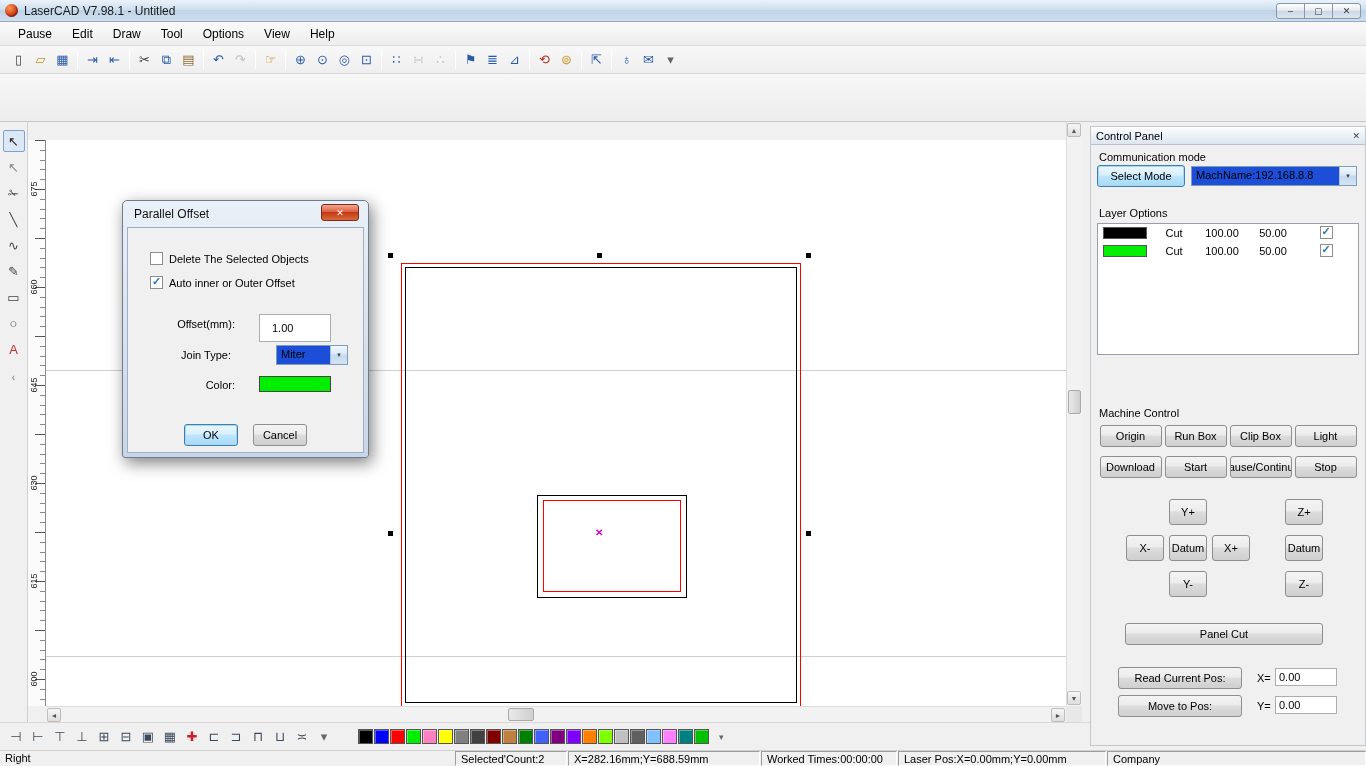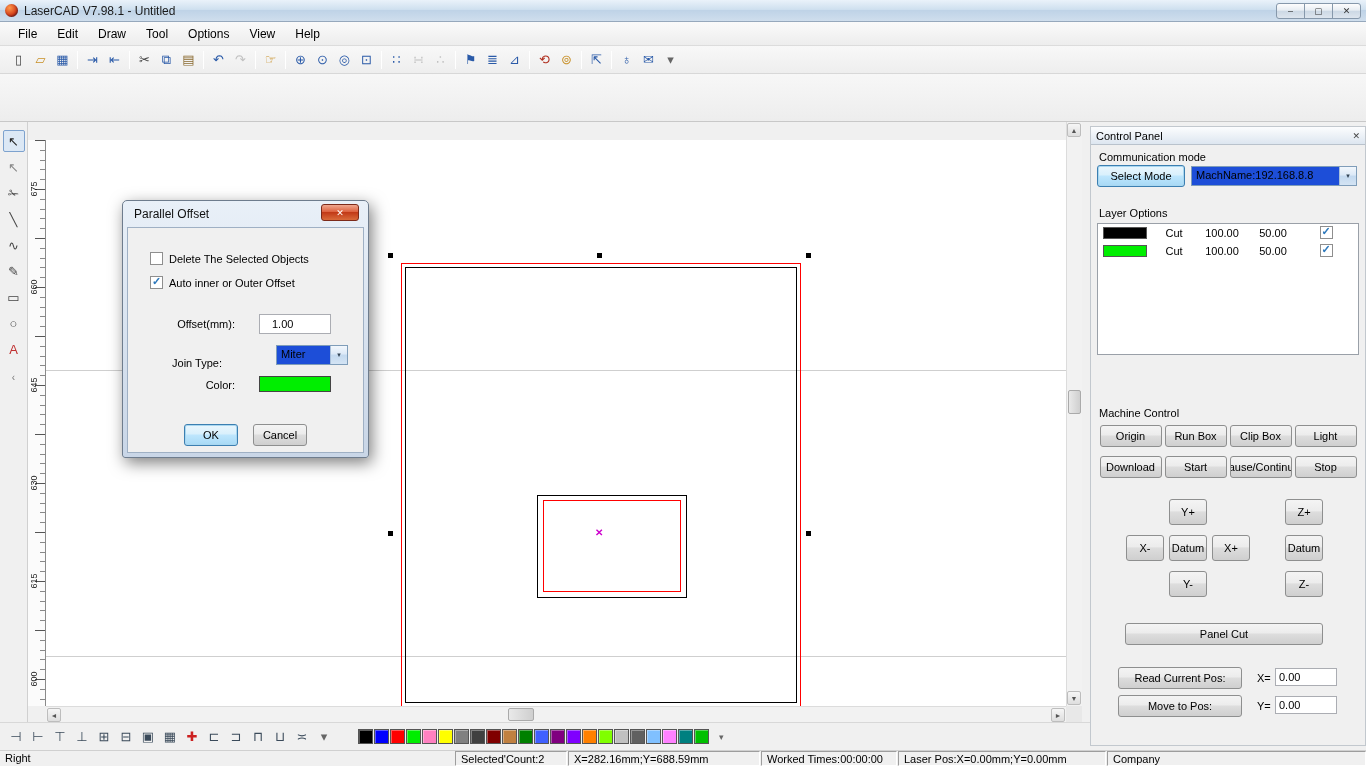--- a/index.html
+++ b/index.html
@@ -125,21 +125,21 @@
     <div id="title-icon"></div>
     <div id="title-text">LaserCAD V7.98.1 - Untitled</div>
     <div id="win-controls">
       <div class="win-btn">–</div>
       <div class="win-btn">▢</div>
       <div class="win-btn">✕</div>
     </div>
   </div>
 
   <div id="menubar">
-      <div class="menu-item">File</div>
+      <div class="menu-item">Pause</div>
       <div class="menu-item">Edit</div>
       <div class="menu-item">Draw</div>
       <div class="menu-item">Tool</div>
       <div class="menu-item">Options</div>
       <div class="menu-item">View</div>
       <div class="menu-item">Help</div>
     </div>
 
   <div id="toolbar1">
       <div class="tb-icon" style="color: rgb(68, 68, 68);">▯</div>
@@ -262,22 +262,22 @@
     <div id="dlg-body">
       <div class="dlg-check" style="top:24px;">
         <span class="cb" id="cb-delete"></span>
         <span>Delete The Selected Objects</span>
       </div>
       <div class="dlg-check" style="top:48px;">
         <span class="cb checked" id="cb-auto"></span>
         <span>Auto inner or Outer Offset</span>
       </div>
       <div class="dlbl" style="left:25px;top:90px;">Offset(mm):</div>
-      <input class="input" style="left: 131px; top: 86px; width: 72px; height: 20px; padding-left: 12px;" value="1.00">
-      <div class="dlbl" style="left:12px;top:121px;margin-top:8px;">Join Type:</div>
+      <input class="input" style="left: 131px; top: 86px; width: 72px; height: 28px; padding-left: 12px;" value="1.00">
+      <div class="dlbl" style="left:21px;top:121px;">Join Type:</div>
       <div class="combo" style="position:absolute;left:131px;top:117px;width:72px;height:20px;margin-left:17px;">
         <div class="combo-text">Miter</div>
         <div class="combo-btn">▾</div>
       </div>
       <div class="dlbl" style="left:25px;top:151px;">Color:</div>
       <div id="dlg-color-swatch" style="background: rgb(0, 238, 0);"></div>
       <div class="btn focused" style="position:absolute;left:56px;top:196px;width:54px;height:22px;">OK</div>
       <div class="btn" style="position:absolute;left:125px;top:196px;width:54px;height:22px;">Cancel</div>
     </div>
   </div>

